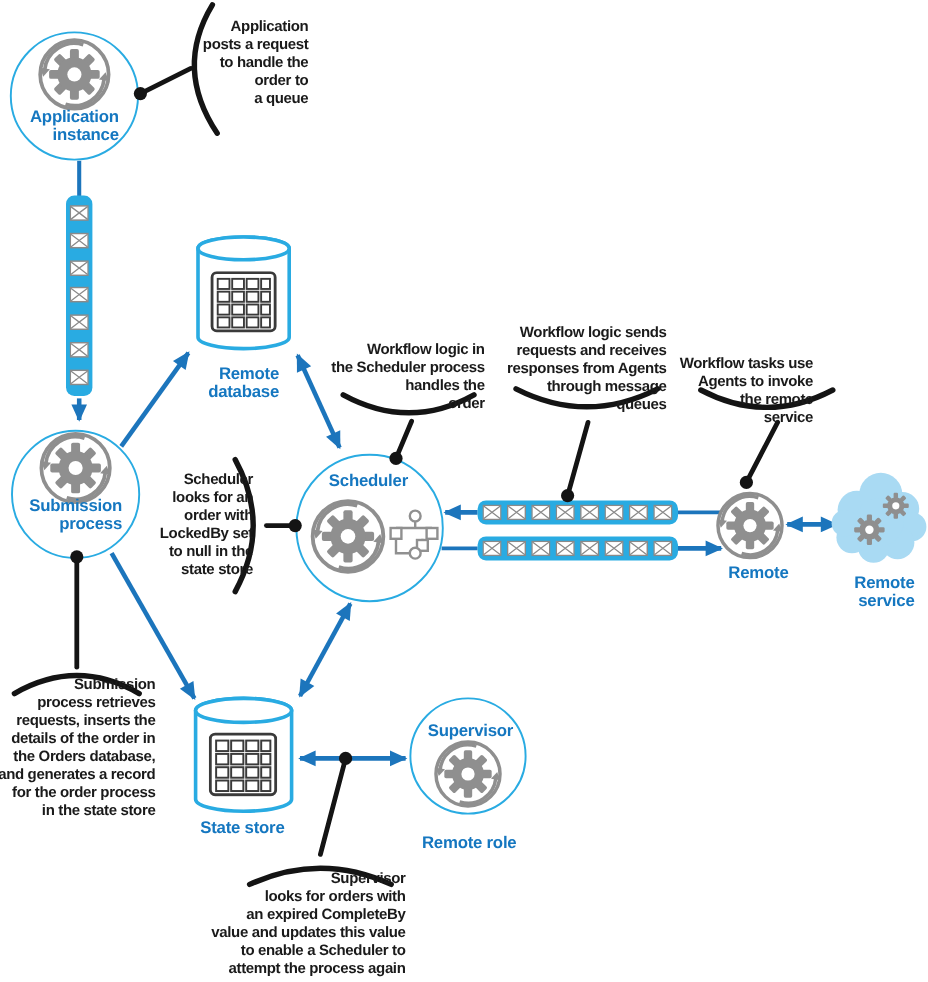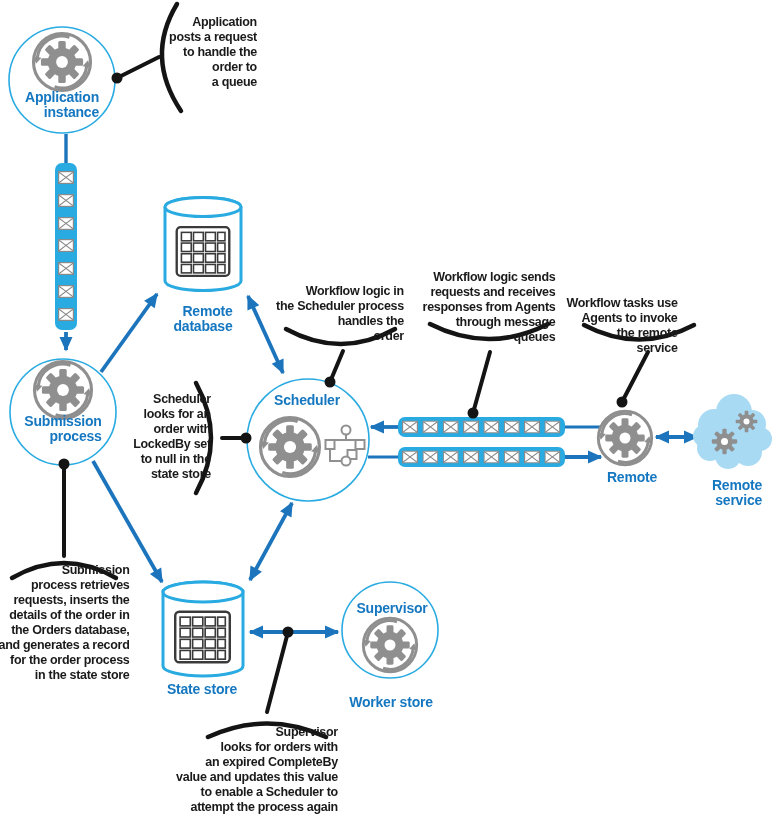--- a/index.html
+++ b/index.html
@@ -241,21 +241,21 @@
 <div class="txt nlabel" style="left:63px;top:413.5px">Submission
 process</div>
 <div class="txt nlabel" style="left:203px;top:303.5px">Remote
 database</div>
 <div class="txt nlabel" style="left:307px;top:392.5px">Scheduler</div>
 <div class="txt nlabel" style="left:632px;top:469.5px">Remote</div>
 <div class="txt nlabel" style="left:737px;top:478px">Remote
 service</div>
 <div class="txt nlabel" style="left:202px;top:681.5px">State store</div>
 <div class="txt nlabel" style="left:392px;top:600.5px">Supervisor</div>
-<div class="txt nlabel" style="left:391px;top:694.5px">Worker store</div>
+<div class="txt nlabel" style="left:391px;top:694.5px">Remote role</div>
 
 <div class="txt callout" style="left:213px;top:15px">Application
 posts a request
 to handle the
 order to
 a queue</div>
 <div class="txt callout" style="left:340px;top:284px">Workflow logic in
 the Scheduler process
 handles the
 order</div>

